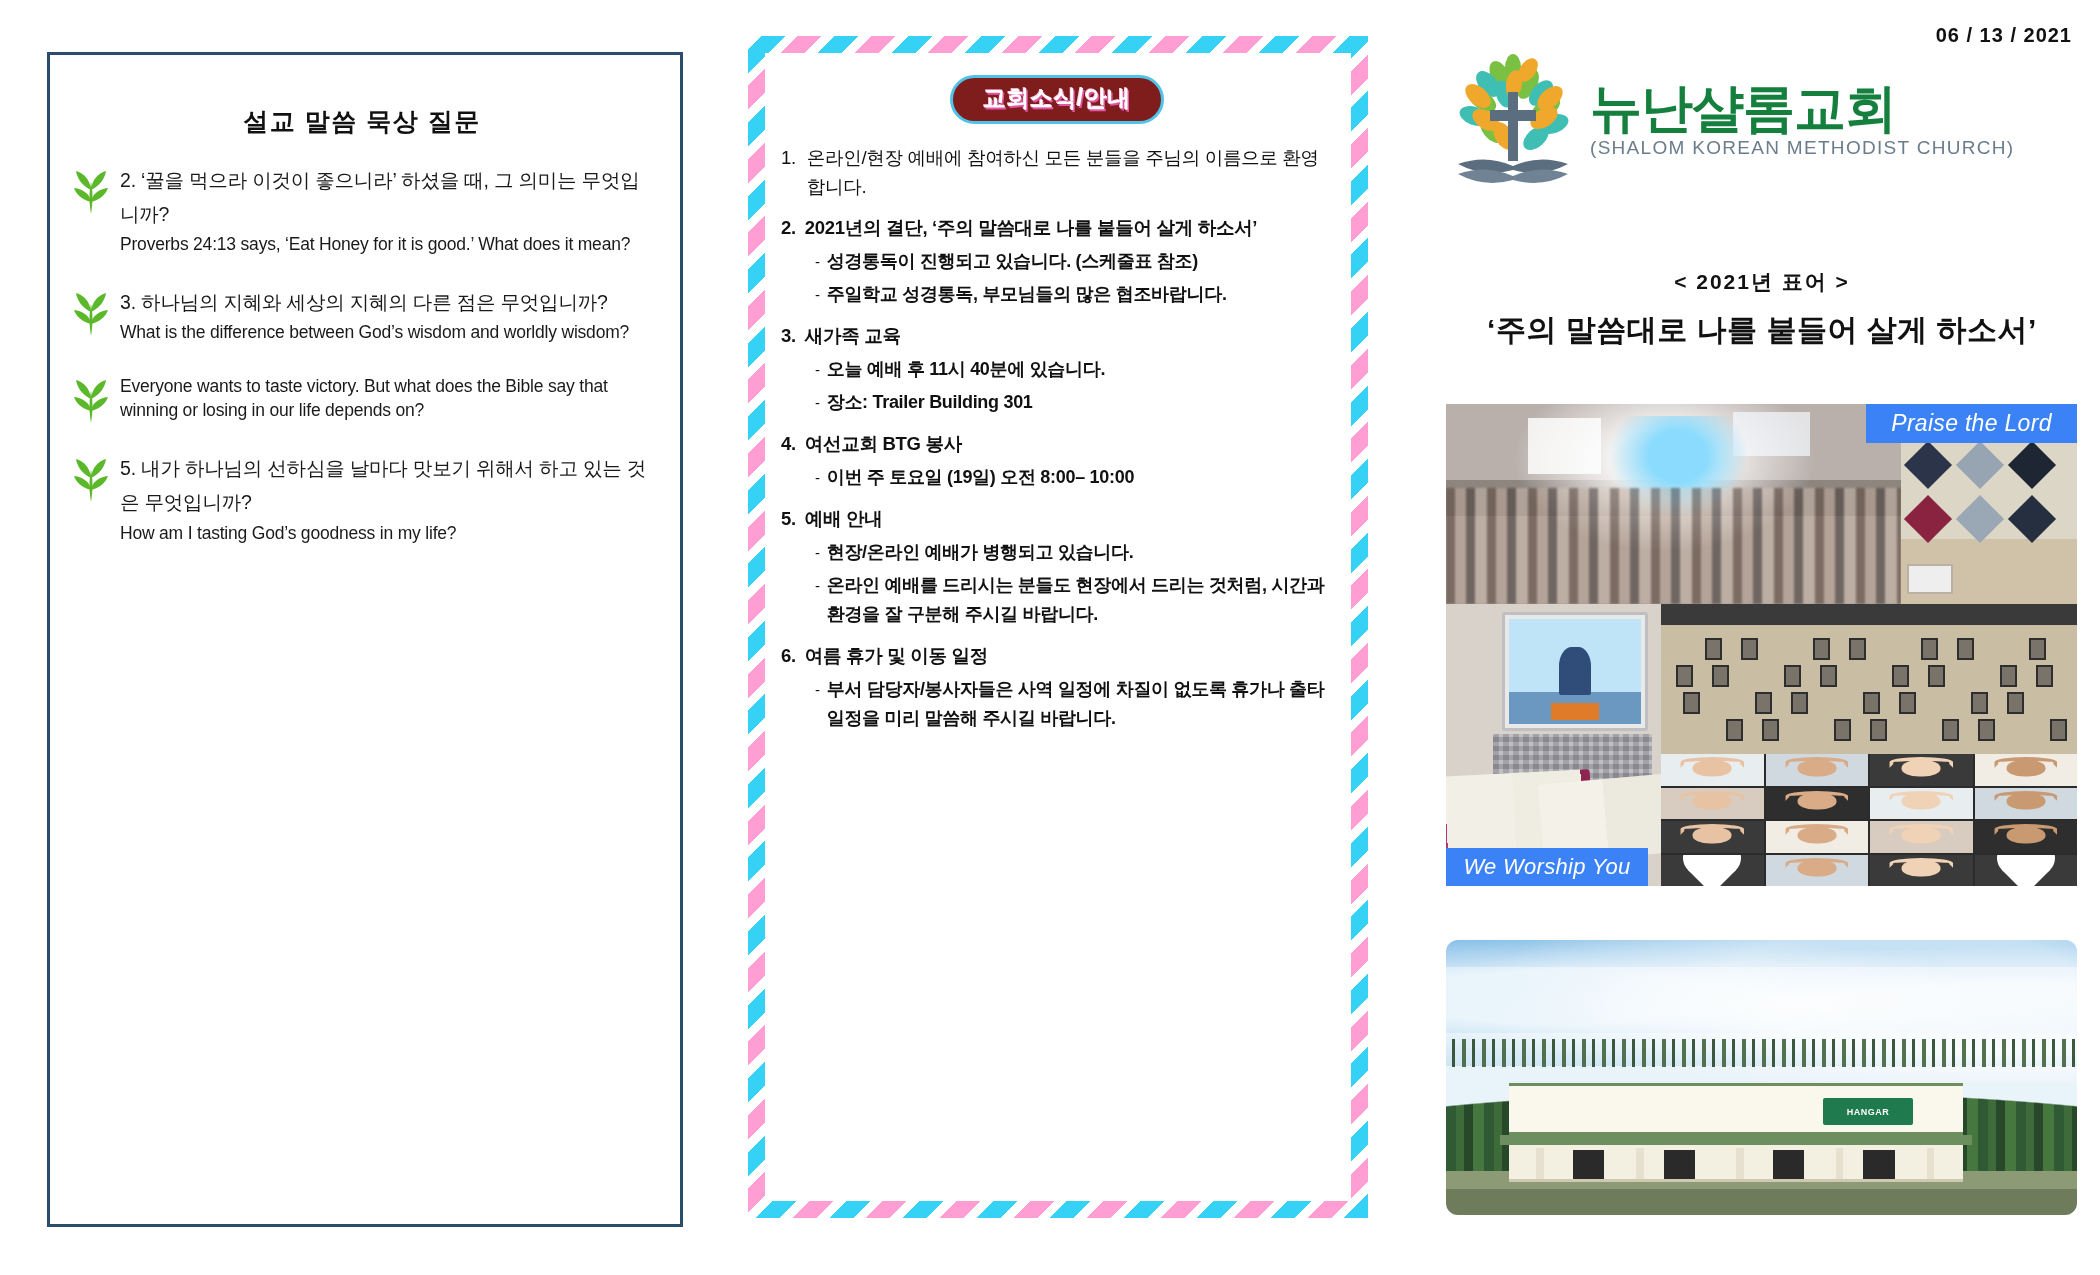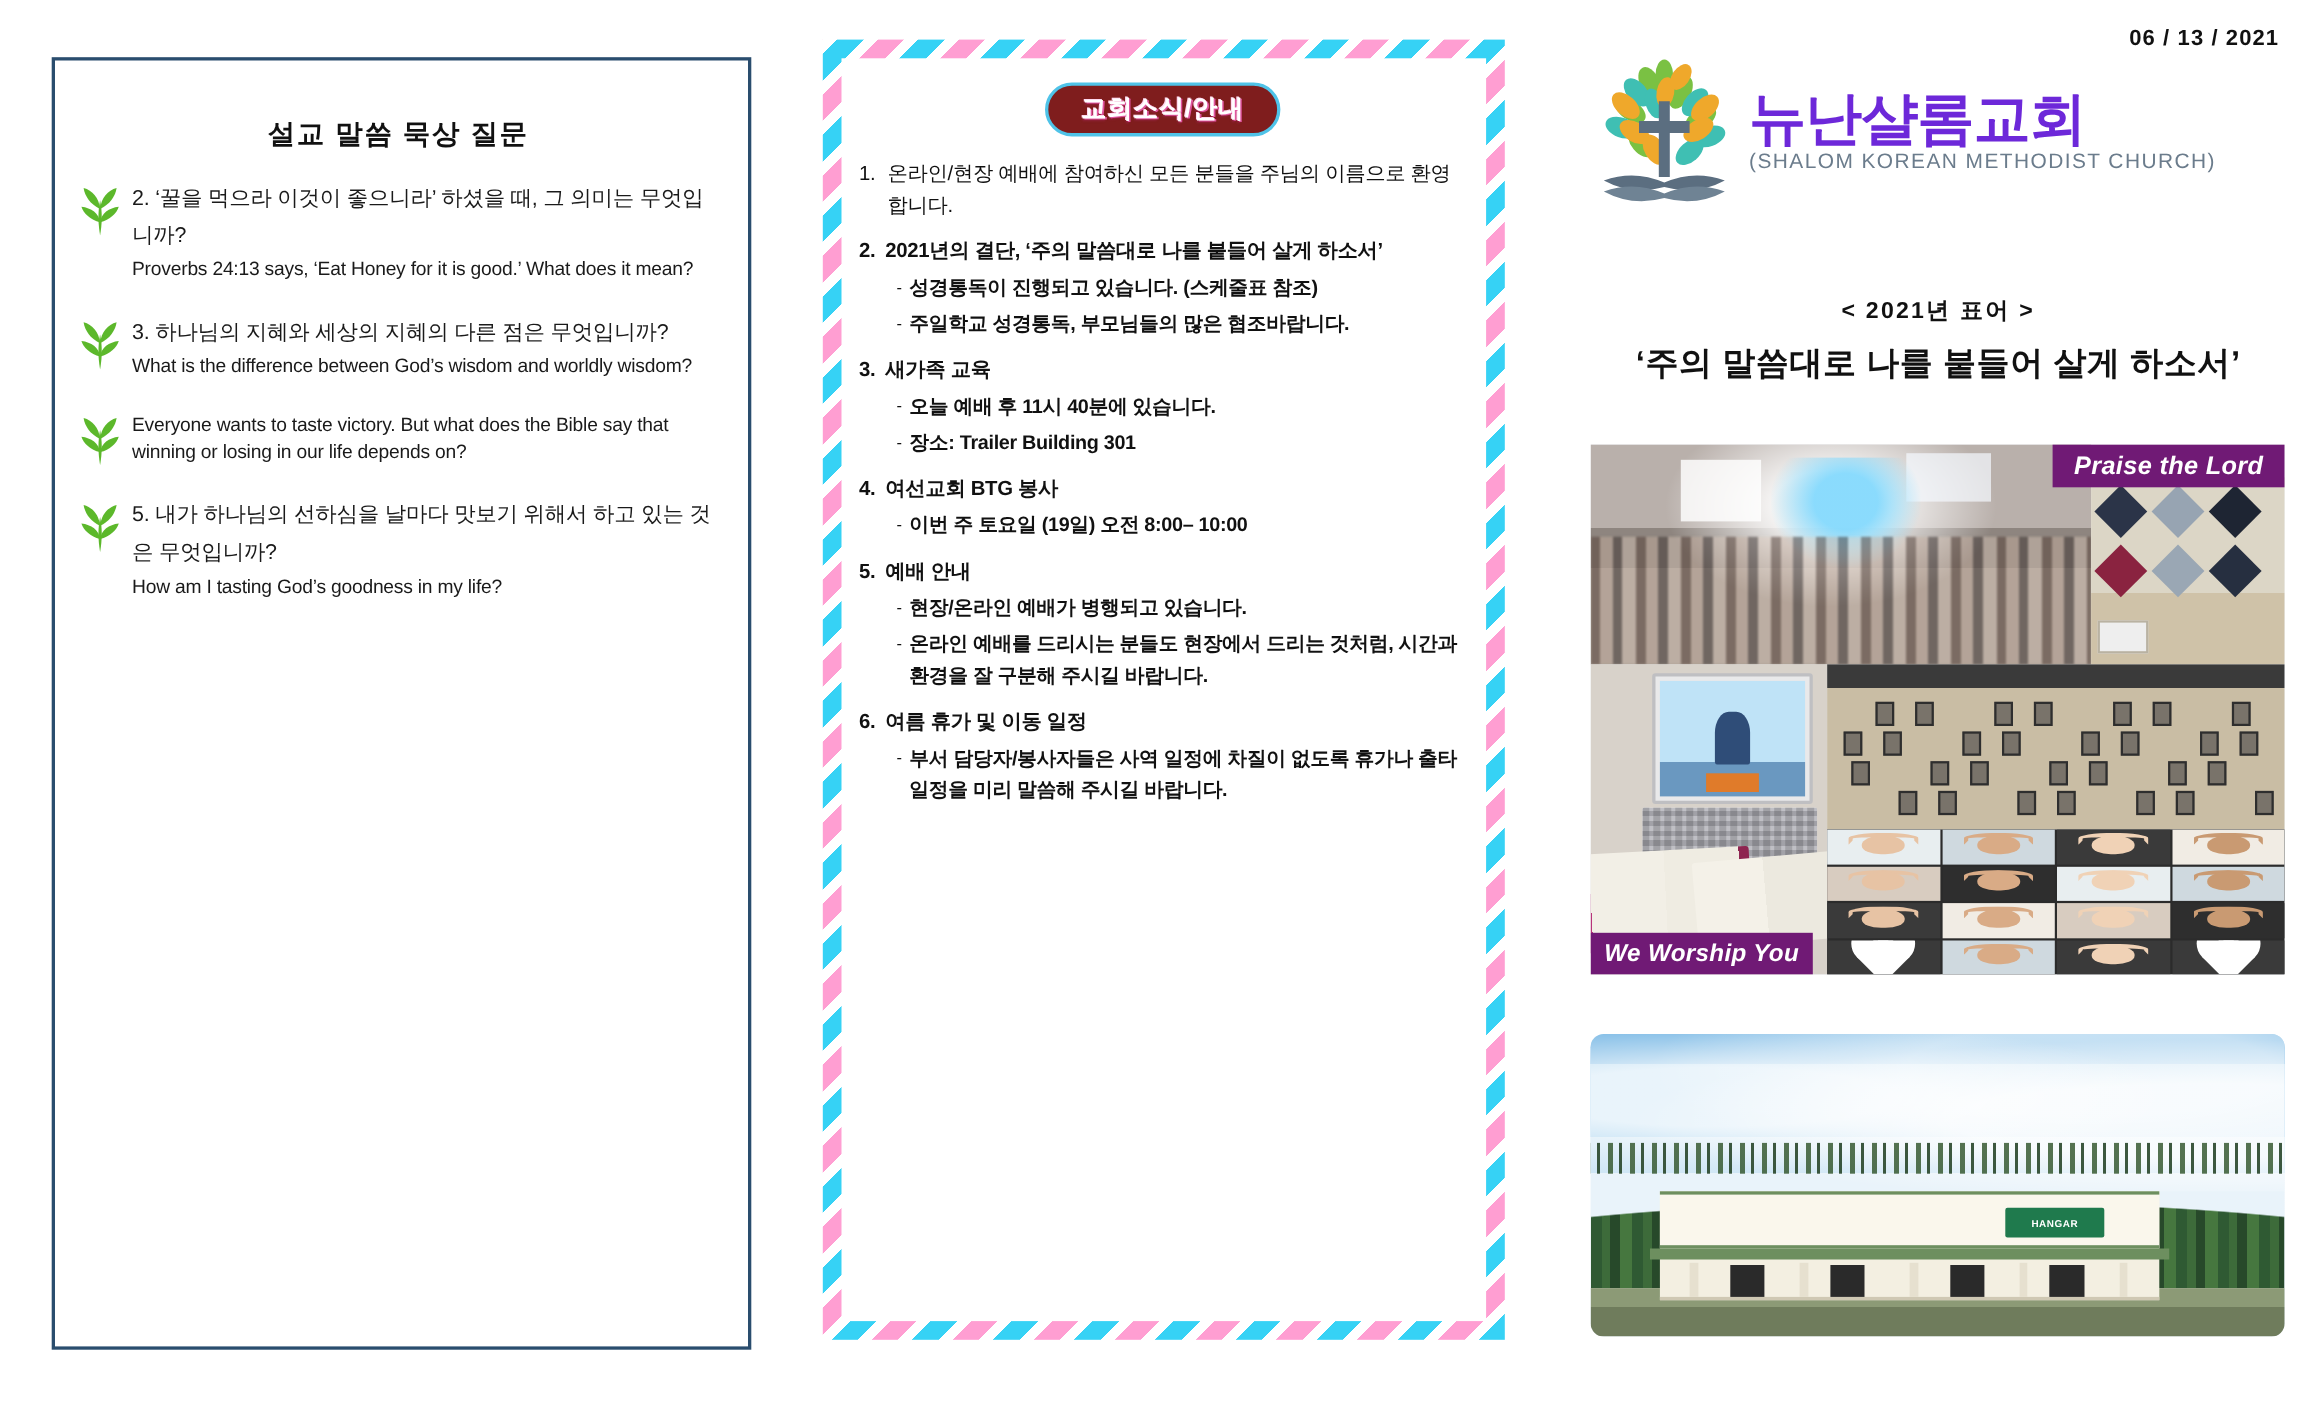--- a/index.html
+++ b/index.html
@@ -115,21 +115,21 @@
     font-size: 20px; font-weight: bold; color: #111; letter-spacing: 1px;
   }
   .logo-row {
     position: absolute; left: 18px; top: 48px;
     display: flex; align-items: center;
   }
   .logo-mark { width: 142px; height: 142px; flex: 0 0 142px; }
   .logo-mark svg { display:block; width:142px; height:142px; }
   .logo-text { padding-left: 6px; padding-top: 4px; }
   .logo-ko {
-    font-size: 52px; font-weight: bold; color: #6d28d9;
+    font-size: 52px; font-weight: bold; color: #15803d;
     letter-spacing: -1px; line-height: 1.02;
   }
   .logo-en1 {
     font-size: 27px; color: #6b7c8c; letter-spacing: 2.2px;
     line-height: 1.18; margin-top: 3px;
   }
   .logo-en2 {
     font-size: 19px; color: #6b7c8c; letter-spacing: 1.3px;
     line-height: 1.2; margin-top: 2px;
   }
@@ -254,22 +254,22 @@
     width: 34px; height: 34px; background:#fff;
   }
   .zcell .heart::before, .zcell .heart::after {
     content:""; position:absolute; width:34px; height:34px; background:#fff; border-radius:50%;
   }
   .zcell .heart::before { top:-17px; left:0; }
   .zcell .heart::after { top:0; left:17px; }
 
   .banner {
     position:absolute;
-    background:#701a75; color:#fff;
-    font-weight:bold; font-style: italic;
+    background:#3b82f6; color:#fff;
+    font-weight:normal; font-style: italic;
     display:flex; align-items:center; justify-content:center;
     letter-spacing:.3px;
   }
   .banner-praise { right:0; top:0; width: 211px; height: 39px; font-size: 23px; }
   .banner-worship { left:0; bottom:0; width: 202px; height: 38px; font-size: 22px; }
 
   
   .building {
     position:absolute; left: 22px; top: 940px;
     width: 631px; height: 275px;

